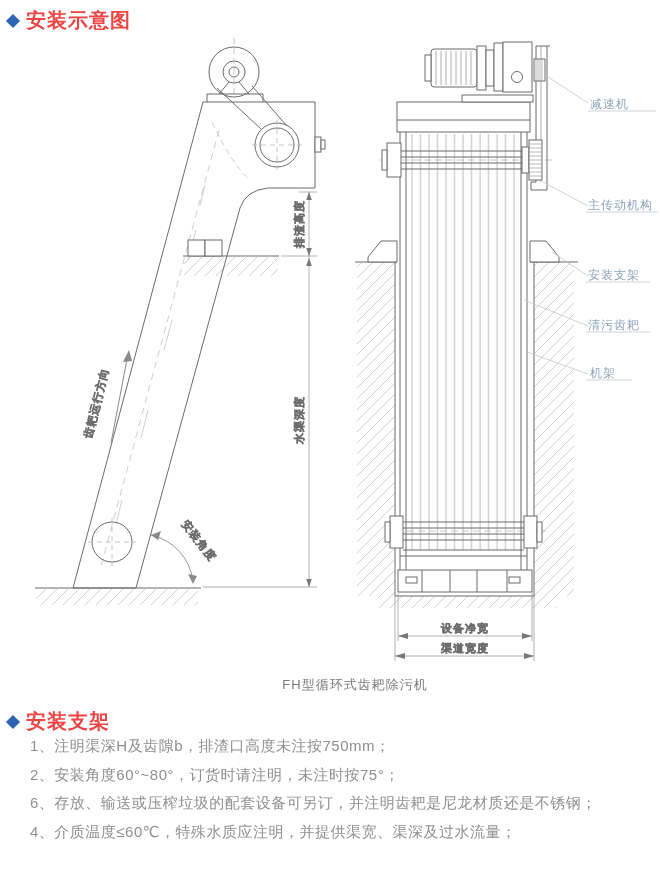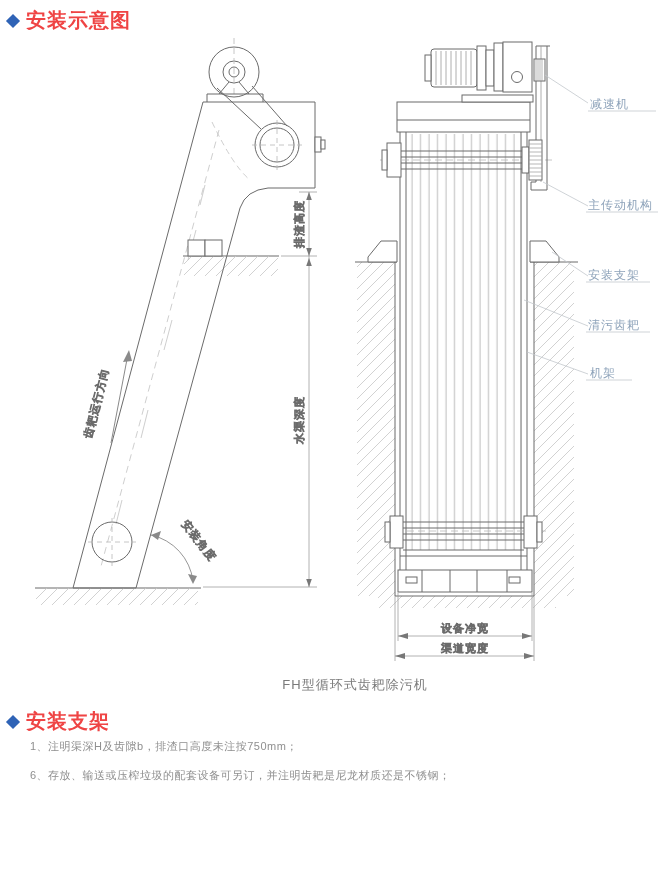--- a/index.html
+++ b/index.html
@@ -7,21 +7,21 @@
        font-family:"Liberation Sans","DejaVu Sans",sans-serif;}
   .section-title{position:absolute;display:flex;align-items:center;gap:8px;}
   .diamond{width:10px;height:10px;background:#2f63b6;transform:rotate(45deg);flex:0 0 auto;}
   .section-title .txt{font-size:20px;font-weight:bold;color:#ef4444;letter-spacing:1px;}
   #title-install{left:8px;top:7px;}
   #title-order{left:8px;top:708px;}
   #diagram-svg{position:absolute;left:0;top:30px;}
   .caption{position:absolute;left:250px;top:676px;width:210px;text-align:center;
            font-size:13px;color:#7a7a7a;letter-spacing:1px;}
   .order-items{position:absolute;left:30px;top:736px;width:625px;}
-  .order-items .item{font-size:11px;line-height:20px;color:#8f8f8f;margin-bottom:8.5px;letter-spacing:0.5px;}
+  .order-items .item{font-size:15px;line-height:20px;color:#8f8f8f;margin-bottom:8.5px;letter-spacing:0.5px;}
   svg text{font-family:"Liberation Sans","DejaVu Sans",sans-serif;}
   .dimtext{font-size:11px;fill:#8a8a8a;letter-spacing:1px;}
   .partlabel{font-size:12px;fill:#8ea3ba;letter-spacing:1px;}
 </style>
 </head>
 <body>
 
 <div class="section-title" id="title-install">
   <span class="diamond"></span>
   <span class="txt">安装示意图</span>
@@ -258,14 +258,16 @@
 
 <div class="caption">FH型循环式齿耙除污机</div>
 
 <div class="section-title" id="title-order">
   <span class="diamond"></span>
   <span class="txt">安装支架</span>
 </div>
 
 <div class="order-items">
   <div class="item">1、注明渠深H及齿隙b，排渣口高度未注按750mm；</div>
+  <div class="item">2、安装角度60°~80°，订货时请注明，未注时按75°；</div>
   <div class="item">6、存放、输送或压榨垃圾的配套设备可另订，并注明齿耙是尼龙材质还是不锈钢；</div>
+  <div class="item">4、介质温度≤60℃，特殊水质应注明，并提供渠宽、渠深及过水流量；</div>
 </div>
 
 </body></html>

